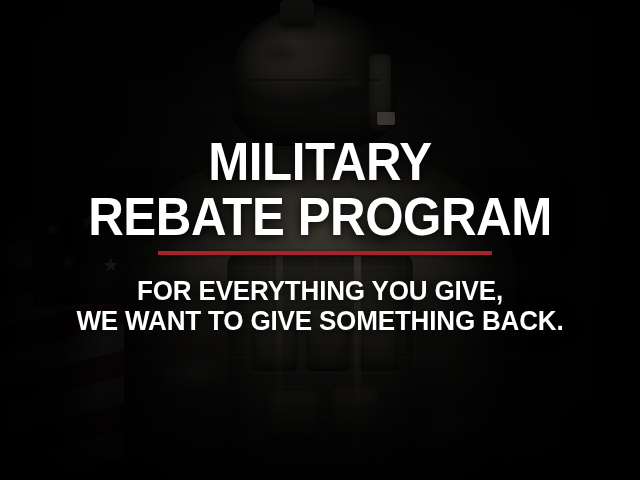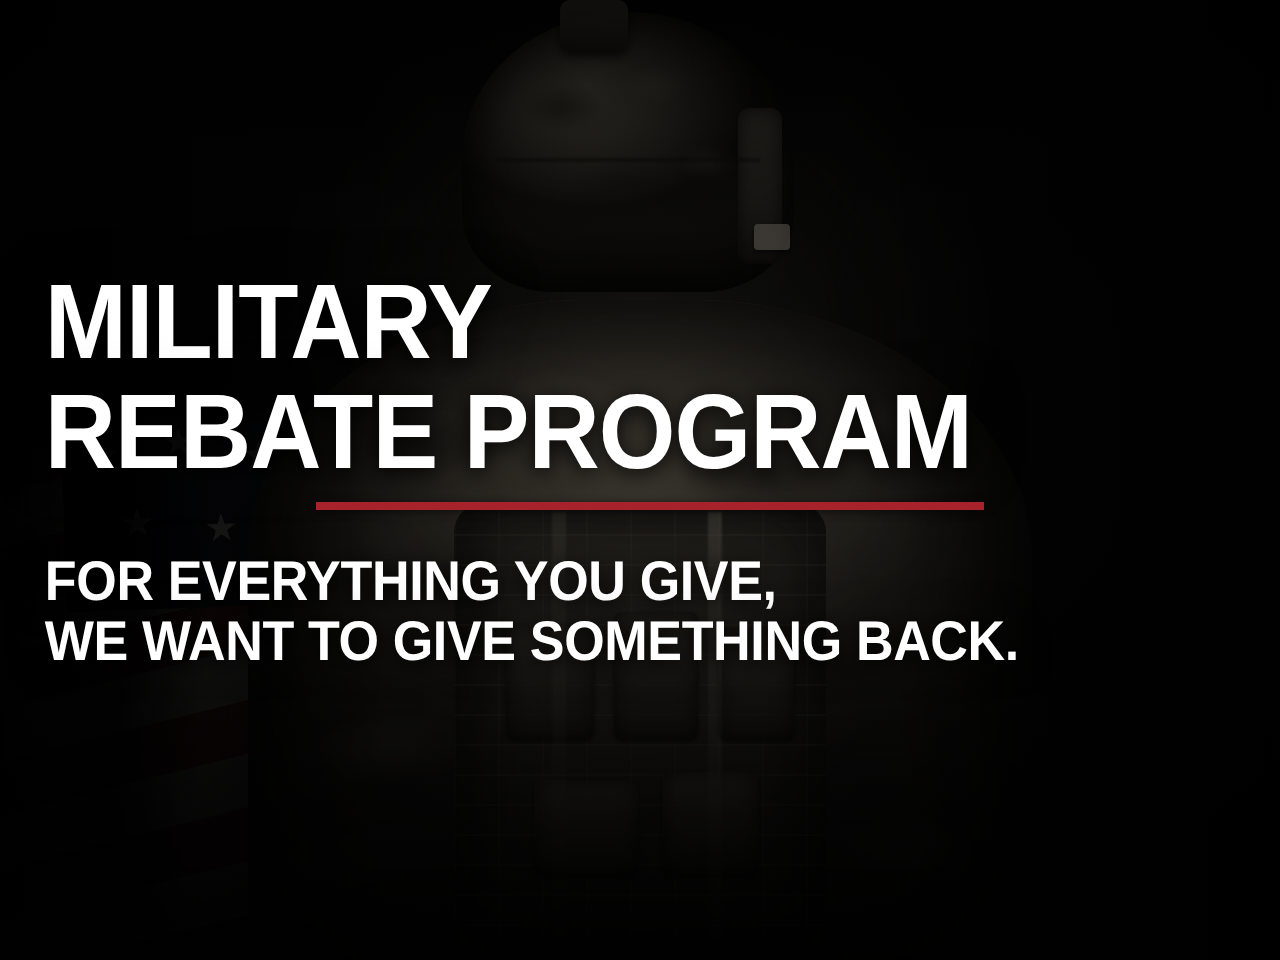--- a/index.html
+++ b/index.html
@@ -306,20 +306,21 @@
   }
 
   
 
   .content {
     position: absolute;
     inset: 0;
     display: flex;
     flex-direction: column;
     align-items: center;
+    text-align: center;
   }
 
   .headline {
     color: #ffffff;
     font-weight: 700;
     text-transform: uppercase;
     letter-spacing: -0.5px;
     line-height: 1;
     text-shadow: 0 2px 10px rgba(0,0,0,0.85),
                  0 0 26px rgba(0,0,0,0.55);

